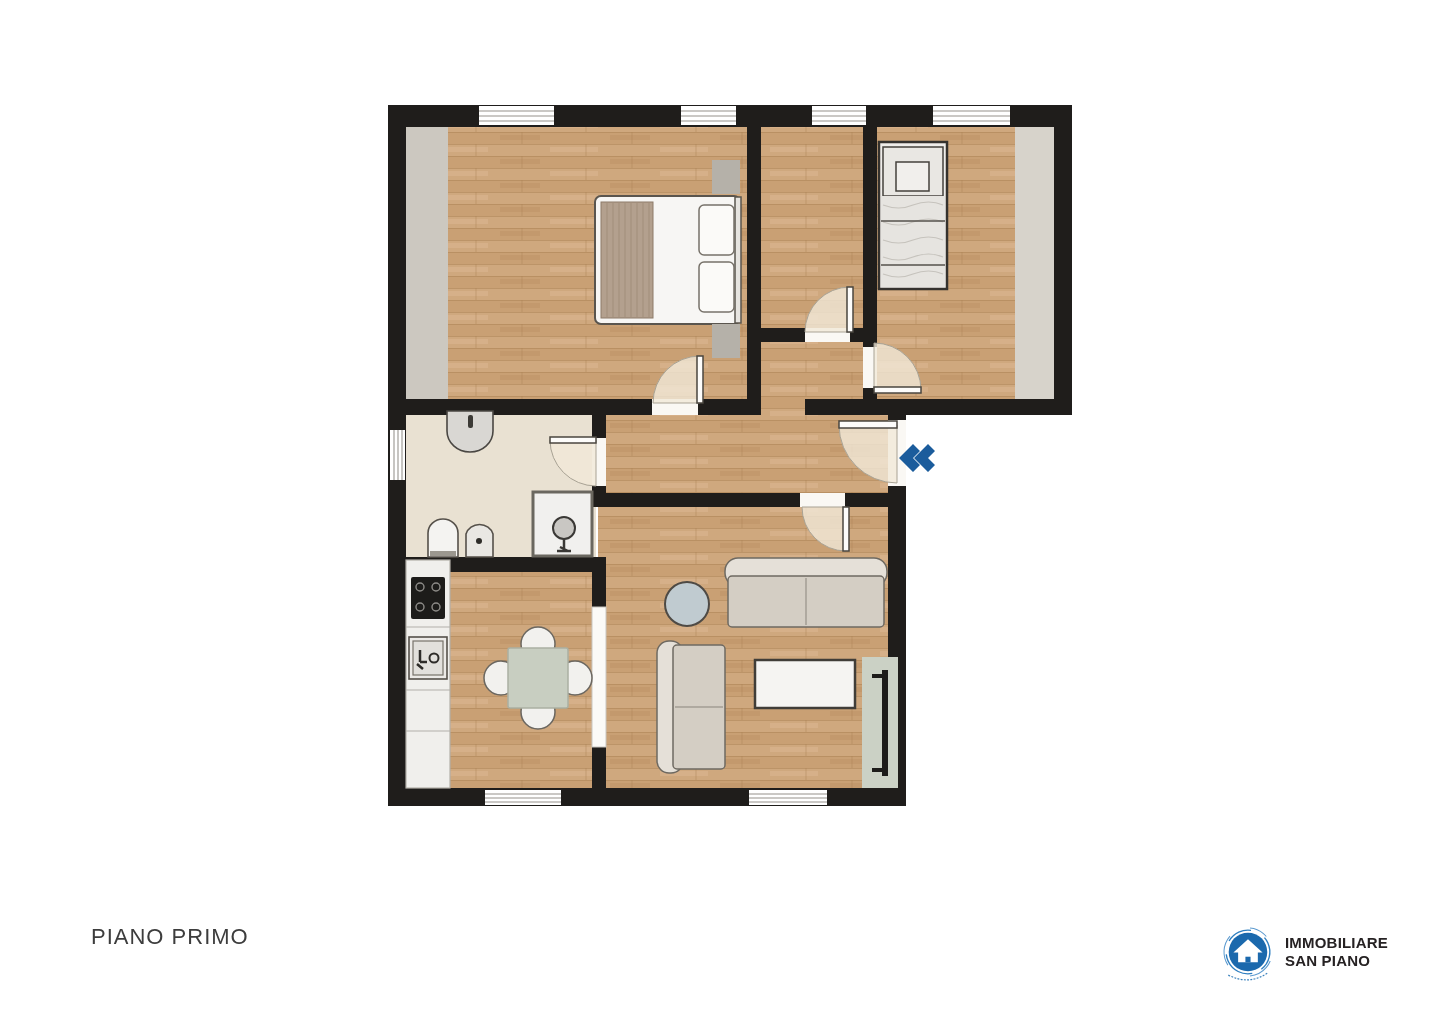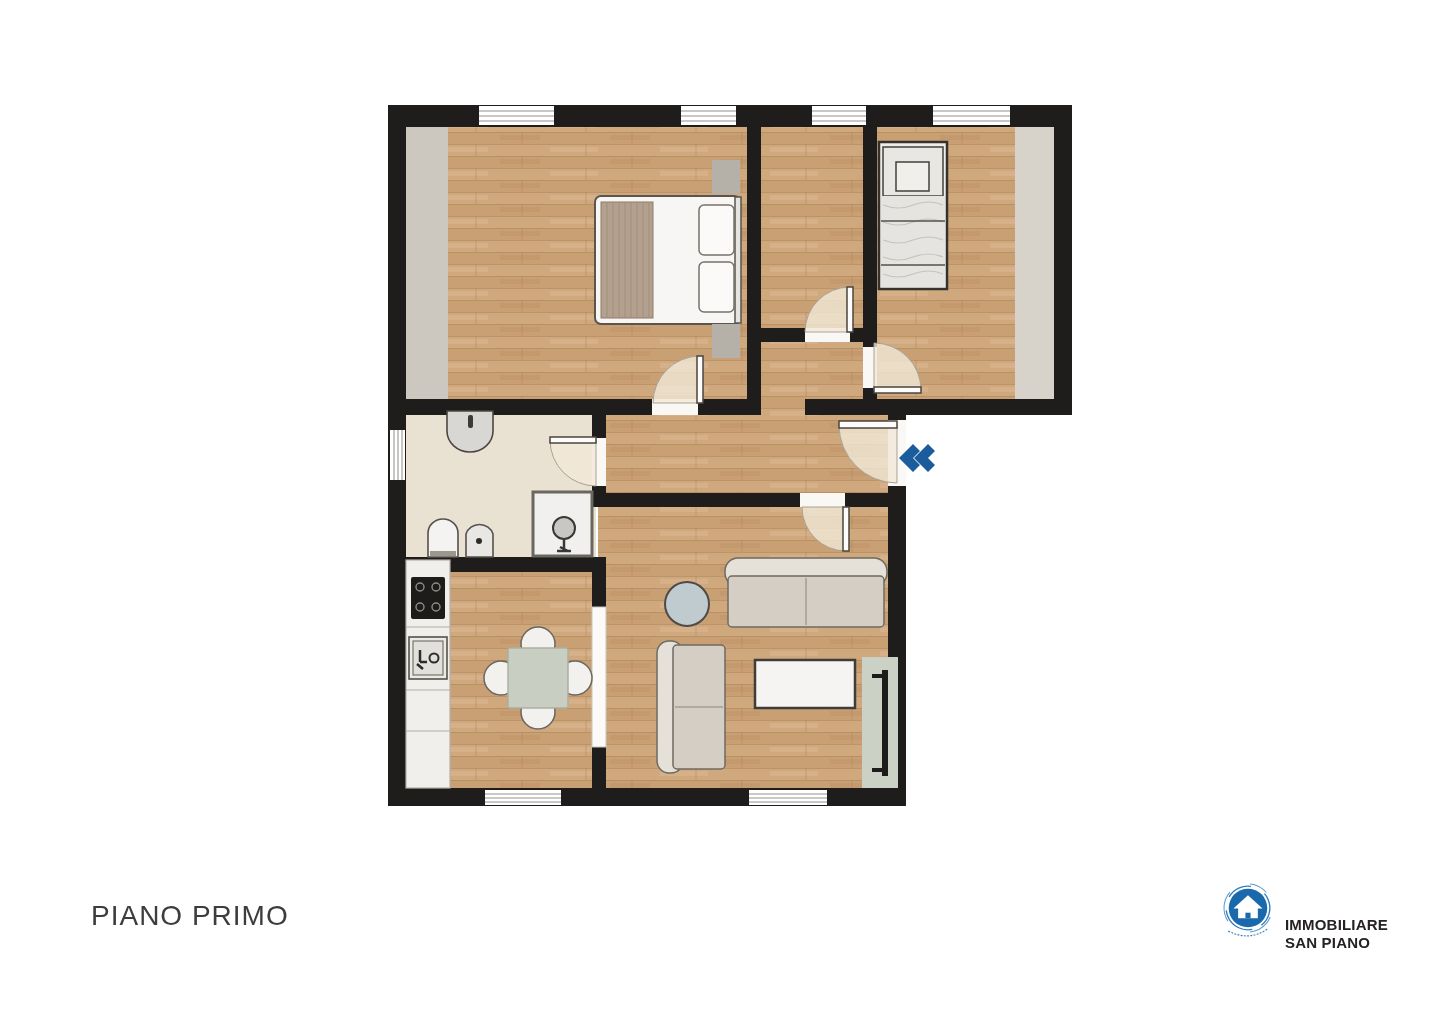--- a/index.html
+++ b/index.html
@@ -14,24 +14,24 @@
   .doorarc{fill:#f1e9d8;fill-opacity:.8;stroke:#a8a294;stroke-width:1}
   .leaf{fill:#fdfcfa;stroke:#4a463f;stroke-width:1.5}
   .bath{fill:#e9e1d2}
   .ward{fill:#ccc8c0}
   .ward2{fill:#d7d3cb}
   .furn{fill:#d4cec4;stroke:#6e6961;stroke-width:1.5}
   .furnlight{fill:#e5e0d8;stroke:#6e6961;stroke-width:1.5}
   .seam{stroke:#8a857c;stroke-width:1;fill:none}
   .dark{fill:#1d1c1a}
   
-  .floor-label{position:absolute;left:91px;top:900px;font-size:28px;letter-spacing:1px;
+  .floor-label{position:absolute;left:91px;top:924px;font-size:22px;letter-spacing:1px;
                color:#3d3d3d;}
   
-  .logo{position:absolute;left:1218px;top:876px;width:170px;height:76px;display:flex;align-items:flex-end;}
+  .logo{position:absolute;left:1218px;top:920px;width:170px;height:76px;display:flex;align-items:flex-start;}
   .logo-text{margin-left:7px;margin-top:14px;font-weight:bold;color:#262223;font-size:15px;
              line-height:18px;letter-spacing:.2px;white-space:nowrap;}
 </style>
 </head>
 <body>
 
 <div class="stage">
 
   <svg width="1440" height="1018" viewBox="0 0 1440 1018">
     <defs>

